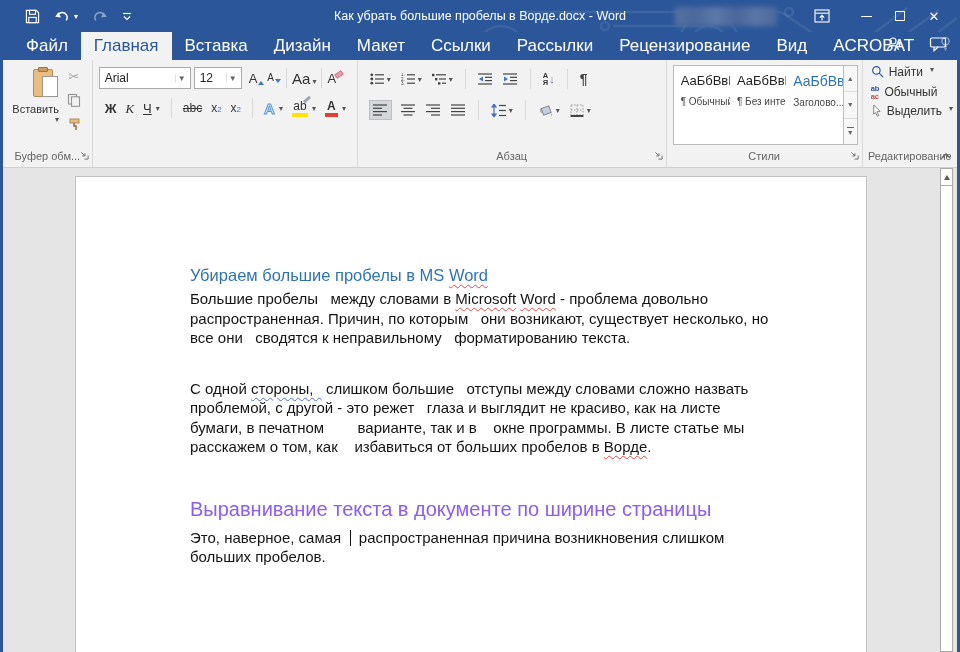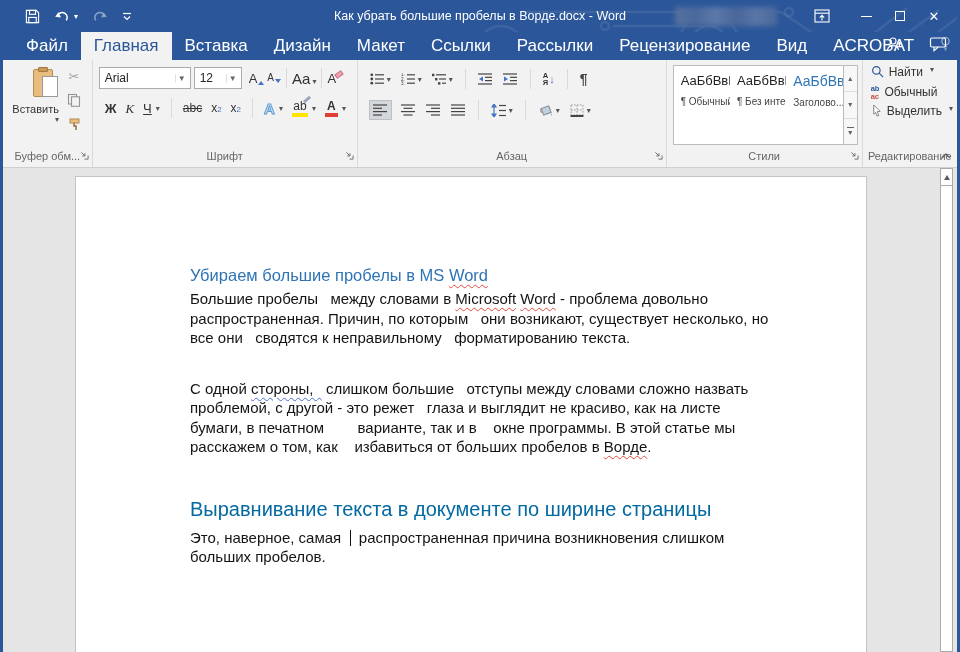--- a/index.html
+++ b/index.html
@@ -103,21 +103,21 @@
   .repl-icon { display:flex; flex-direction:column; line-height:1; font-size:7.5px; font-weight:bold; }
   .repl-icon .a { color:#2b579a; } .repl-icon .b { color:#c0504d; }
   .collapse { position:absolute; right:6px; bottom:4px; }
   
   .docarea { height:484px; background:#e5e5e5; position:relative; overflow:hidden; }
   .page { position:absolute; left:72px; top:8px; width:792px; height:640px; background:#fff;
           border:1px solid #c3c3c3; padding:88px 44px 0 114px; }
   .blk { white-space:pre-wrap; color:#141414; }
   .blk.p  { font-size:15px; line-height:19.5px; }
   .blk.h2 { font-size:16.5px; line-height:21px; color:#2E74B5; margin-bottom:3px; }
-  .blk.h1 { font-size:20px; line-height:26px; color:#0369a1; margin-bottom:6px; font-weight:400; }
+  .blk.h1 { font-size:20px; line-height:26px; color:#8b5cf6; margin-bottom:6px; font-weight:400; }
   .gap-lg { margin-top:31px; } .gap-md { margin-top:29px; } .gap-xl { margin-top:39px; }
   .sq-red  { text-decoration:underline wavy #e04a3f 1px; text-underline-offset:3px; }
   .sq-blue { text-decoration:underline wavy #4a6bdc 1px; text-underline-offset:3px; }
   .caret { display:inline-block; width:1px; height:16px; background:#111; vertical-align:-3px; }
   
   .vscroll { position:absolute; right:4px; top:0; width:13px; height:100%; background:#fff; border:1px solid #ababab; }
   .vs-up { height:17px; border-bottom:1px solid #ababab; background:#fdfdfd; display:flex; align-items:center; justify-content:center; }
   .vs-up-tri { width:0; height:0; border-left:3.5px solid transparent; border-right:3.5px solid transparent; border-bottom:5px solid #5a5a5a; }
   .vs-thumb { position:absolute; left:0; right:0; top:18px; bottom:12px; background:#fff; }
 </style>
@@ -341,28 +341,20 @@
             <span class="t hl-pen">ab</span>
               <span class="ybar"></span>
           </span>
           <span class="arr8" style="margin-left:-5px">▾</span>
           <span class="bar-btn">
             <span class="t" style="font-weight:bold">А</span>
               <span class="rbar"></span>
           </span>
           <span class="arr8" style="margin-left:-5px">▾</span>
         </div>
-      </div>
-      <div class="group-label">
-        <span>Шрифт</span>
-        <span class="launcher">
-          <svg width="9" height="9" viewBox="0 0 10 10" stroke="#707070" fill="none" stroke-width="1.1">
-            <path d="M1.5 1.5 L5.5 5.5 M5.5 2.5 V5.5 H2.5 M9 5 V9 H5"></path>
-          </svg>
-        </span>
       </div>
     </div>
 
     <div class="group g-par">
       <div class="group-body">
         <div class="prow1">
           <span class="pbtn">
             <svg width="15" height="12" viewBox="0 0 15 12">
                 <g stroke="#444" stroke-width="1.2">
                   <line x1="5" y1="1.8" x2="14" y2="1.8"></line>
@@ -609,21 +601,21 @@
   </div>
 
   <div class="docarea">
     <div class="page">
         <div class="blk h2"><span>Убираем большие пробелы в MS </span><span class="sq-red">Word</span></div>
         <div class="blk p"><span>Большие пробелы   между словами в </span><span class="sq-red">Microsoft</span><span> </span><span class="sq-red">Word</span><span> - проблема довольно</span>
 <span>распространенная. Причин, по которым   они возникают, существует несколько, но</span>
 <span>все они   сводятся к неправильному   форматированию текста.</span></div>
         <div class="blk p gap-lg"><span>С одной </span><span class="sq-blue">стороны,  </span><span> слишком большие   отступы между словами сложно назвать</span>
 <span>проблемой, с другой - это режет   глаза и выглядит не красиво, как на листе</span>
-<span>бумаги, в печатном        варианте, так и в    окне программы. В этой статье мы</span>
+<span>бумаги, в печатном        варианте, так и в    окне программы. В листе статье мы</span>
 <span>расскажем о том, как    избавиться от больших пробелов в </span><span class="sq-red">Ворде</span><span>.</span></div>
         <div class="blk h1 gap-xl"><span>Выравнивание текста в документе по ширине страницы</span></div>
         <div class="blk p"><span>Это, наверное, самая  </span><span class="caret"></span><span>  распространенная причина возникновения слишком</span>
 <span>больших пробелов.</span></div>
       </div>
     <div class="vscroll">
       <div class="vs-up">
           <span class="vs-up-tri"></span>
         </div>
       <div class="vs-thumb"></div>

